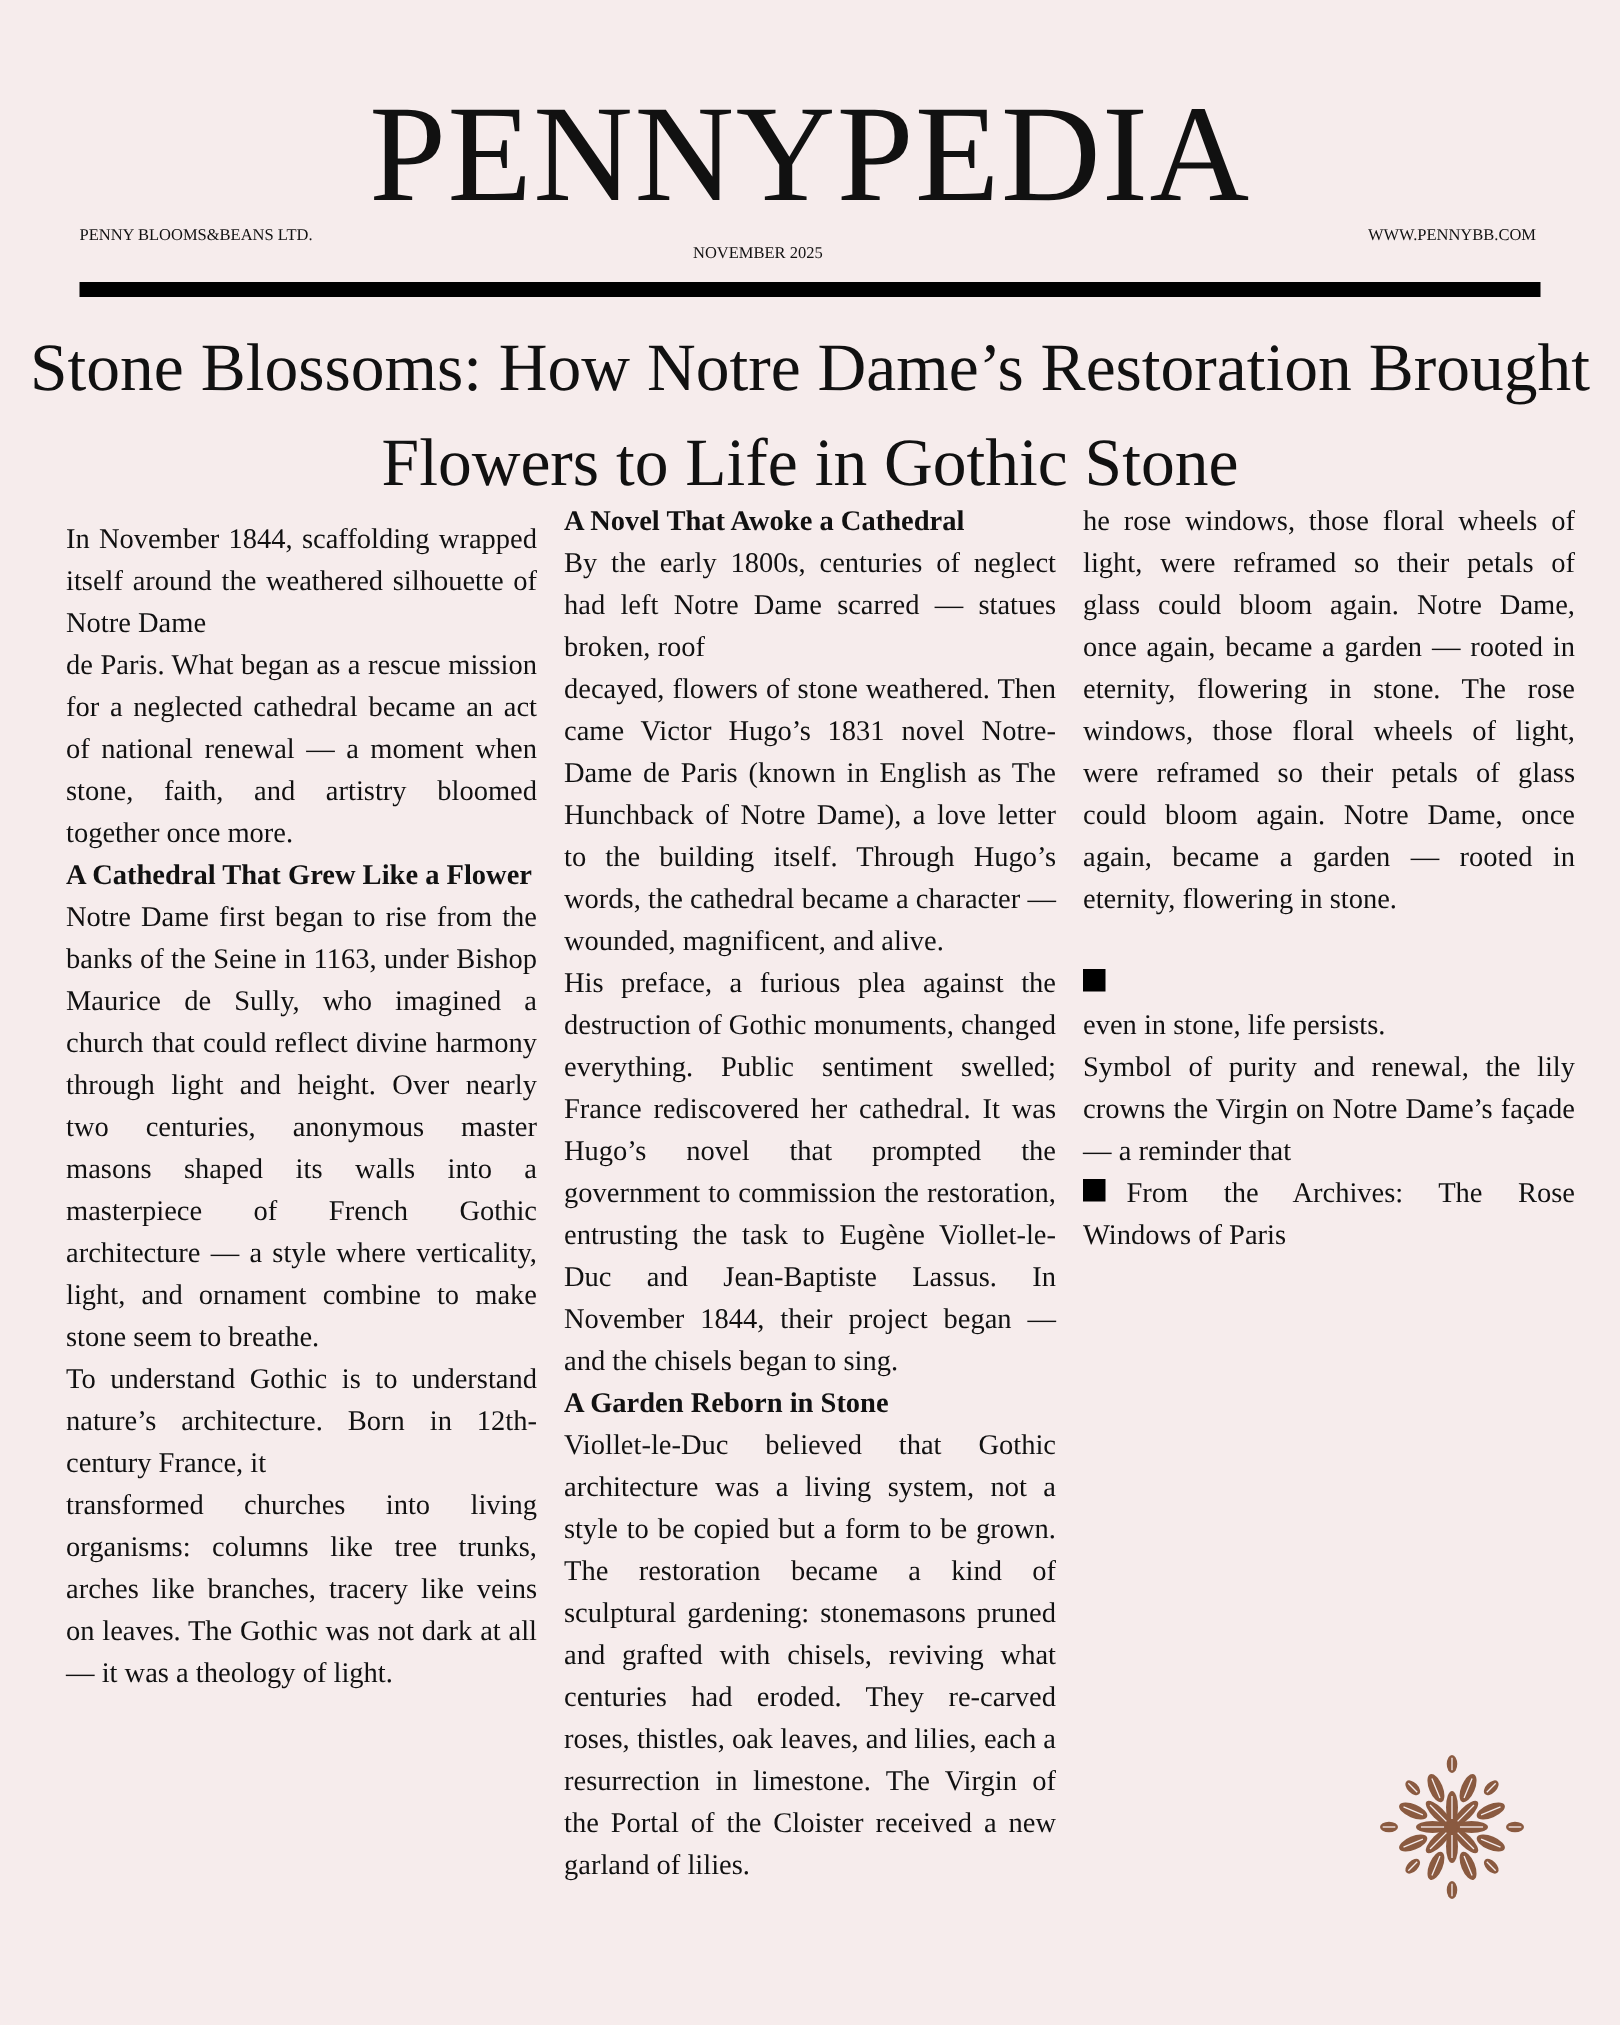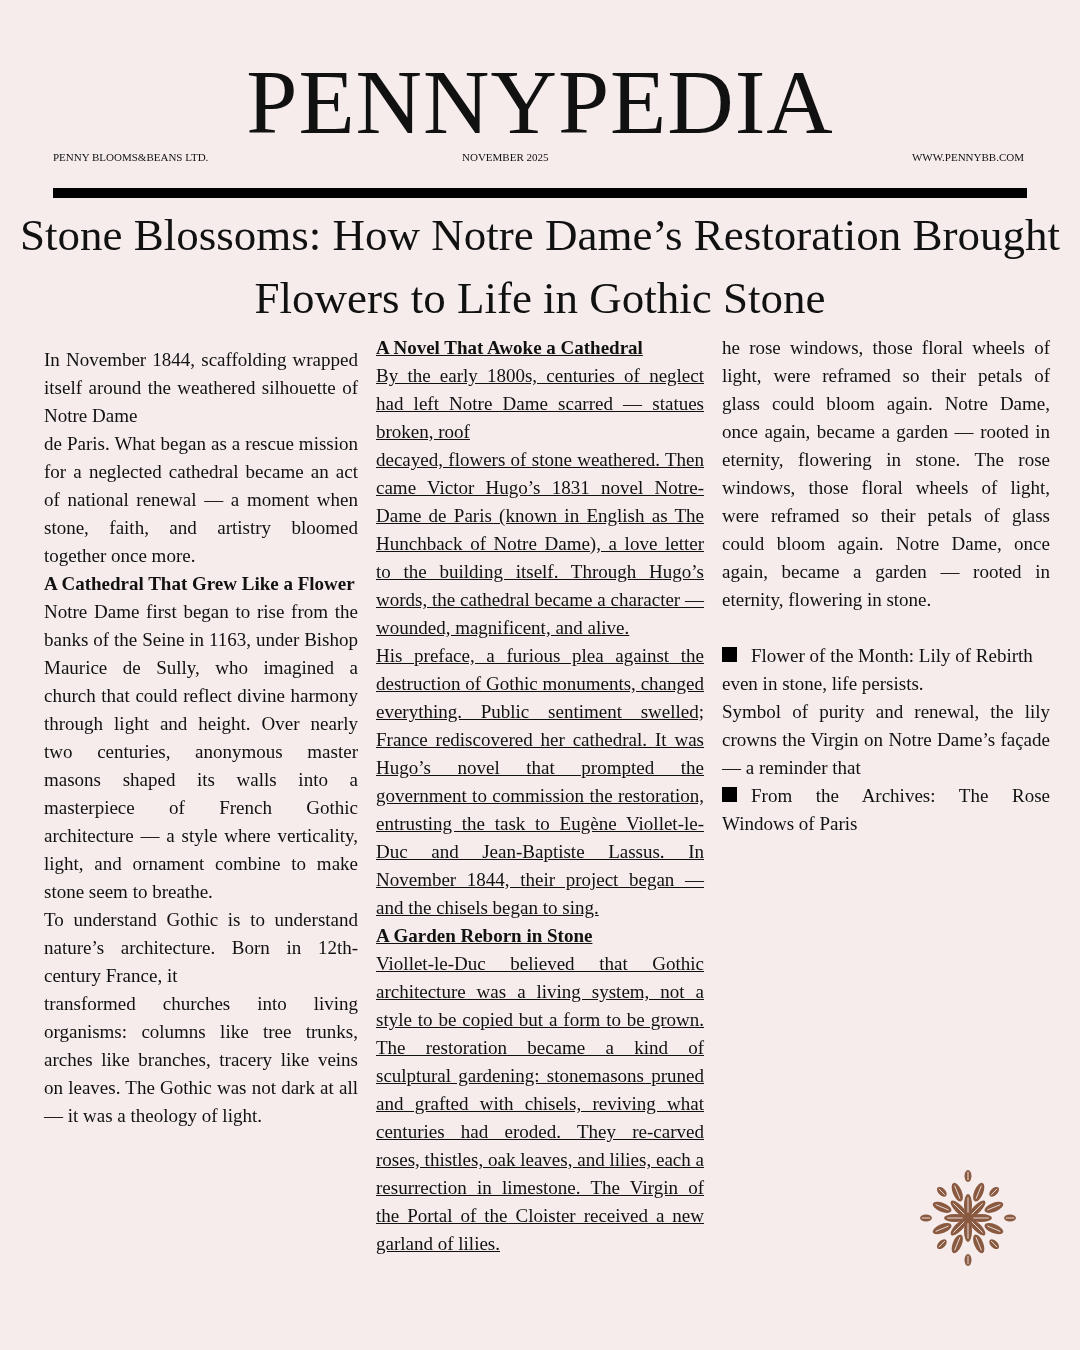--- a/index.html
+++ b/index.html
@@ -2,30 +2,30 @@
 <html><head>
 <meta charset="utf-8">
 <style>
   html, body { margin:0; padding:0; }
   body { width:1080px; height:1350px; background:#f6ecec; position:relative; overflow:hidden;
          font-family:"Liberation Serif", "DejaVu Serif", serif; color:#111; }
   .masthead { position:absolute; left:0; top:52px; width:1080px; text-align:center;
               font-size:92px; line-height:100px; letter-spacing:1px; font-weight:normal; }
   .meta { position:absolute; top:146px; font-size:11px; line-height:22px;text-align:right; }
   .meta.left { left:53px; }
-  .meta.center { left:462px; }
+  .meta.center { left:462px;margin-top:12px; }
   .meta.right { right:56px; }
   .rule { position:absolute; left:53px; top:188px; width:974px; height:10px; background:#000; }
-  .headline { position:absolute; left:20px; top:204px; width:1040px; text-align:center;
+  .headline { position:absolute; left:20px; top:214px; width:1040px; text-align:center;
               font-size:45px; line-height:63px; }
   .col { position:absolute; top:334px; font-size:19px; line-height:28px; text-align:justify; }
   .col p { margin:0; }
   .col .h { font-weight:bold; }
   .col1 { left:44px; width:314px;margin-top:12px; }
-  .col2 { left:376px; width:328px;text-decoration:underline; }
+  .col2 { left:376px; width:328px; }
   .col3 { left:722px; width:328px; }
   .gap { height:28px; }
   .sq { display:inline-block; width:15px; height:15px; background:#000; margin-right:14px; vertical-align:0px; }
   .emblem { position:absolute; left:918px; top:1168px; width:100px; height:100px; }
 </style>
 </head>
 <body>
 
 <div class="masthead">PENNYPEDIA</div>
 <div class="meta left">PENNY BLOOMS&amp;BEANS LTD.</div>
@@ -49,21 +49,21 @@
   <p>By the early 1800s, centuries of neglect had left Notre Dame scarred — statues broken, roof</p>
   <p>decayed, flowers of stone weathered. Then came Victor Hugo’s 1831 novel Notre-Dame de Paris (known in English as The Hunchback of Notre Dame), a love letter to the building itself. Through Hugo’s words, the cathedral became a character — wounded, magnificent, and alive.</p>
   <p>His preface, a furious plea against the destruction of Gothic monuments, changed everything. Public sentiment swelled; France rediscovered her cathedral. It was Hugo’s novel that prompted the government to commission the restoration, entrusting the task to Eugène Viollet-le-Duc and Jean-Baptiste Lassus. In November 1844, their project began — and the chisels began to sing.</p>
   <p class="h">A Garden Reborn in Stone</p>
   <p>Viollet-le-Duc believed that Gothic architecture was a living system, not a style to be copied but a form to be grown. The restoration became a kind of sculptural gardening: stonemasons pruned and grafted with chisels, reviving what centuries had eroded. They re-carved roses, thistles, oak leaves, and lilies, each a resurrection in limestone. The Virgin of the Portal of the Cloister received a new garland of lilies.</p>
 </div>
 
 <div class="col col3">
   <p>he rose windows, those floral wheels of light, were reframed so their petals of glass could bloom again. Notre Dame, once again, became a garden — rooted in eternity, flowering in stone. The rose windows, those floral wheels of light, were reframed so their petals of glass could bloom again. Notre Dame, once again, became a garden — rooted in eternity, flowering in stone.</p>
   <div class="gap"></div>
-  <p><span class="sq"></span><span>Flower of the Month: Lily of Rebirth</span></p>
+  <p><span class="sq"></span></p>
   <p>even in stone, life persists.</p>
   <p>Symbol of purity and renewal, the lily crowns the Virgin on Notre Dame’s façade — a reminder that</p>
   <p><span class="sq"></span><span>From the Archives: The Rose Windows of Paris</span></p>
 </div>
 
 <svg class="emblem" viewBox="-50 -50 100 100">
   <g fill="#8a5a40" id="emb">
       <ellipse cx="0" cy="-13" rx="4" ry="11" transform="rotate(0 0 -13)" fill="#8a5a40"></ellipse>
       <line x1="0" y1="-20.7" x2="0" y2="-5.300000000000001" stroke="#f6ecec" stroke-width="0.9"></line>
       <ellipse cx="9.192388155425117" cy="-9.19238815542512" rx="4" ry="11" transform="rotate(45 9.192388155425117 -9.19238815542512)" fill="#8a5a40"></ellipse>

